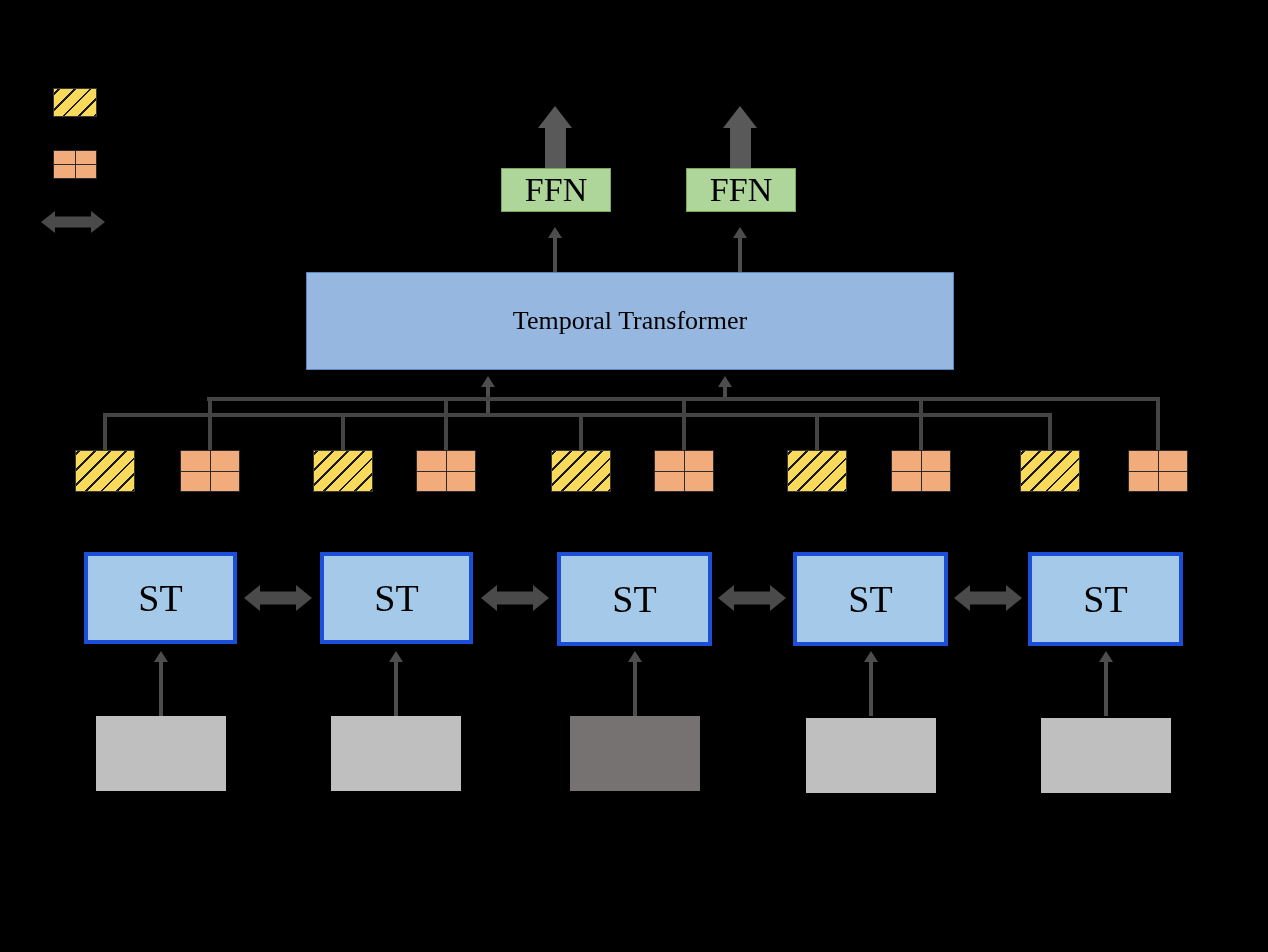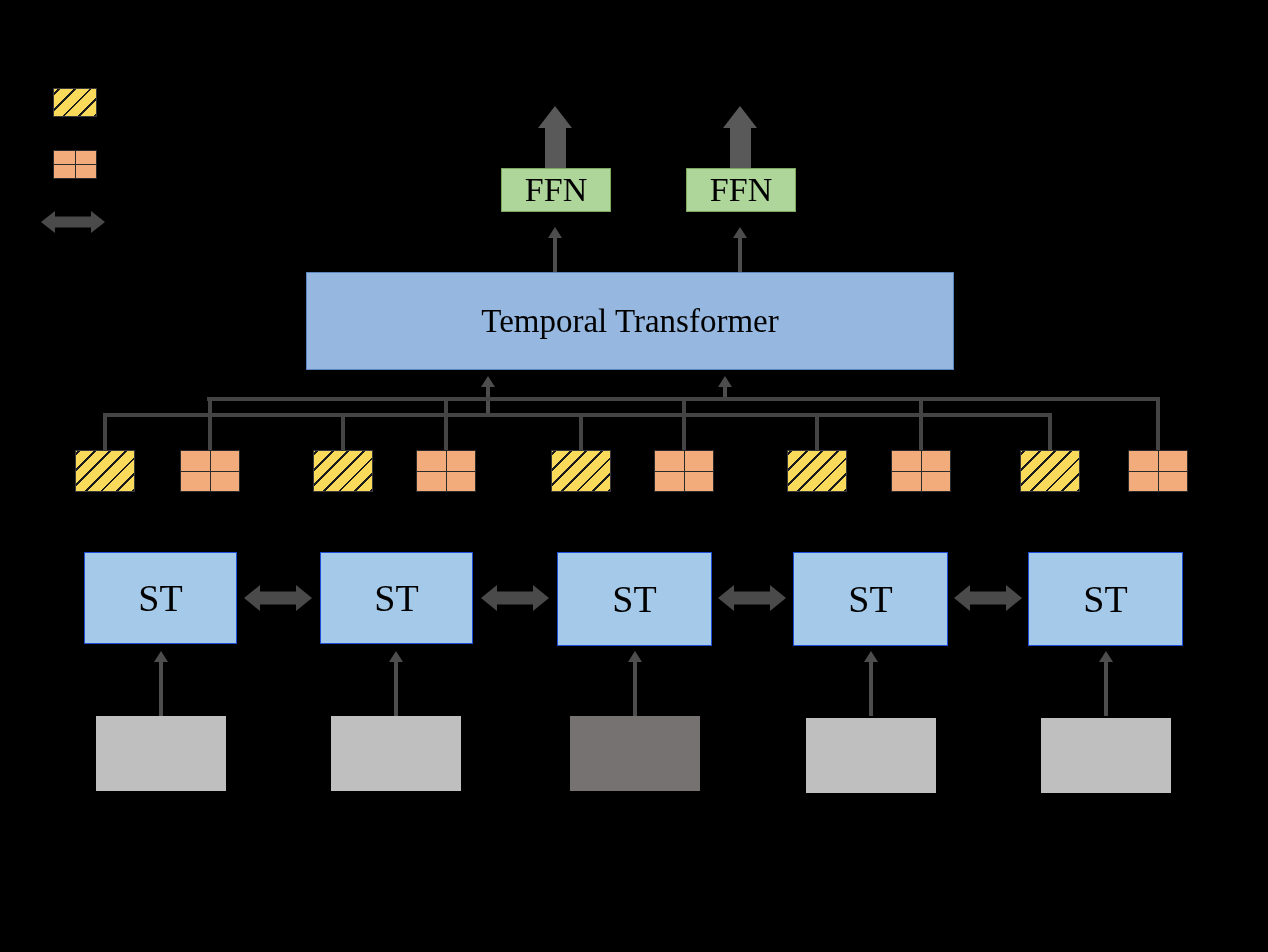--- a/index.html
+++ b/index.html
@@ -33,28 +33,28 @@
   .ffn {
     background: #aed69a;
     border: 1px solid #7aa85f;
     font-size: 34px;
   }
 
   
   .transformer {
     background: #96b7e0;
     border: 1px solid #5b86bf;
-    font-size: 33px;
+    font-size: 26px;
     text-align: right;
   }
 
   
   .st {
     background: #a5c9e8;
-    border: 1px solid #1d4ed8;
+    border: 4px solid #1d4ed8;
     font-size: 38px;
   }
 
   
   .frame { background: #bfbfbf; }
   .frame.dark { background: #767272; }
 
   
   .tok { position: absolute; box-sizing: border-box; }
   .tok-hatch {

